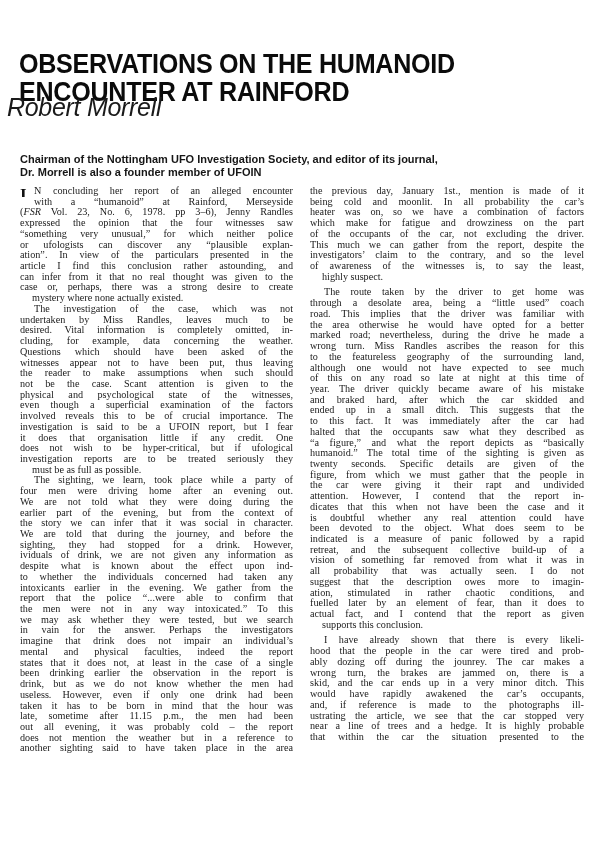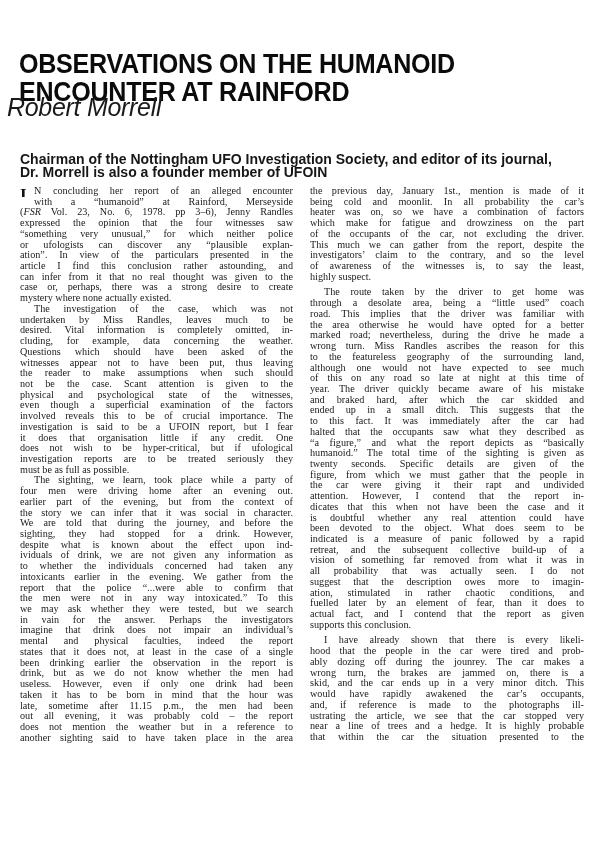--- a/index.html
+++ b/index.html
@@ -12,32 +12,32 @@
   }
   .title span { display: block; white-space: nowrap; }
   .author {
     position: absolute; left: 7px; top: 93px;
     font-family: "Liberation Sans", sans-serif; font-style: italic; font-weight: normal;
     font-size: 25px; line-height: 28px; color: #1a1a1a; letter-spacing: -0.3px;
   }
   .affil {
     position: absolute; left: 20px; top: 153px; width: 560px;
     font-family: "Liberation Sans", sans-serif; font-weight: bold;
-    font-size: 14px; line-height: 12.5px; color: #161616;
+    font-size: 11px; line-height: 12.5px; color: #161616;
   }
   .affil span { display: block; white-space: nowrap; }
   .col {
     position: absolute; top: 186px; width: 273px;
     font-family: "Liberation Serif", serif; font-size: 10.2px; line-height: 10.72px;
     color: #1a1a1a;
   }
   .col-left { left: 20px; }
   .col-right { left: 310px; width: 274px; }
   .ln { display: block; height: 10.72px; white-space: nowrap; text-align: justify; text-align-last: justify; overflow: hidden; }
-  .ln.last { text-align-last: left; }
+  .ln.last { text-align-last: left; margin-left: 12px; }
   .ln.indent { padding-left: 14px; }
   .ln.hang { padding-left: 14px; }
   .gap { display: block; height: 5px; }
   .dropcap-line { position: relative; padding-left: 14px; }
   .dropcap {
     position: absolute; left: 0; top: 0px;
     font-family: "Liberation Serif", serif; font-size: 17px; line-height: 17px; font-weight: bold; color: #111;
   }
   i { }
 </style>
@@ -79,26 +79,27 @@
     <span class="ln">physical and psychological state of the witnesses,</span>
     <span class="ln">even though a superficial examination of the factors</span>
     <span class="ln">involved reveals this to be of crucial importance. The</span>
     <span class="ln">investigation is said to be a UFOIN report, but I fear</span>
     <span class="ln">it does that organisation little if any credit. One</span>
     <span class="ln">does not wish to be hyper-critical, but if ufological</span>
     <span class="ln">investigation reports are to be treated seriously they</span>
     <span class="ln last">must be as full as possible.</span>
     <span class="ln indent">The sighting, we learn, took place while a party of</span>
     <span class="ln">four men were driving home after an evening out.</span>
+    <span class="ln">We are not told what they were doing during the</span>
     <span class="ln">earlier part of the evening, but from the context of</span>
     <span class="ln">the story we can infer that it was social in character.</span>
     <span class="ln">We are told that during the journey, and before the</span>
     <span class="ln">sighting, they had stopped for a drink. However,</span>
+    <span class="ln">ividuals of drink, we are not given any information as</span>
     <span class="ln">despite what is known about the effect upon ind-</span>
-    <span class="ln">ividuals of drink, we are not given any information as</span>
     <span class="ln">to whether the individuals concerned had taken any</span>
     <span class="ln">intoxicants earlier in the evening. We gather from the</span>
     <span class="ln">report that the police “...were able to confirm that</span>
     <span class="ln">the men were not in any way intoxicated.” To this</span>
     <span class="ln">we may ask whether they were tested, but we search</span>
     <span class="ln">in vain for the answer. Perhaps the investigators</span>
     <span class="ln">imagine that drink does not impair an individual’s</span>
     <span class="ln">mental and physical faculties, indeed the report</span>
     <span class="ln">states that it does not, at least in the case of a single</span>
     <span class="ln">been drinking earlier the observation in the report is</span>

